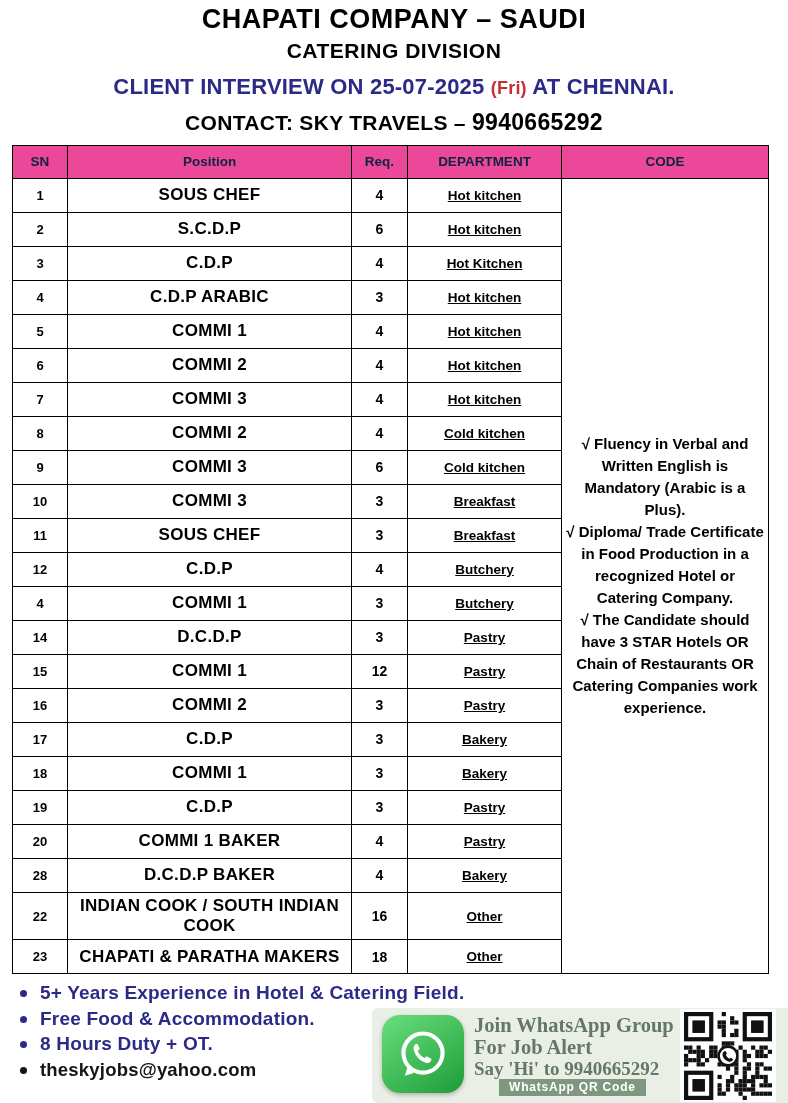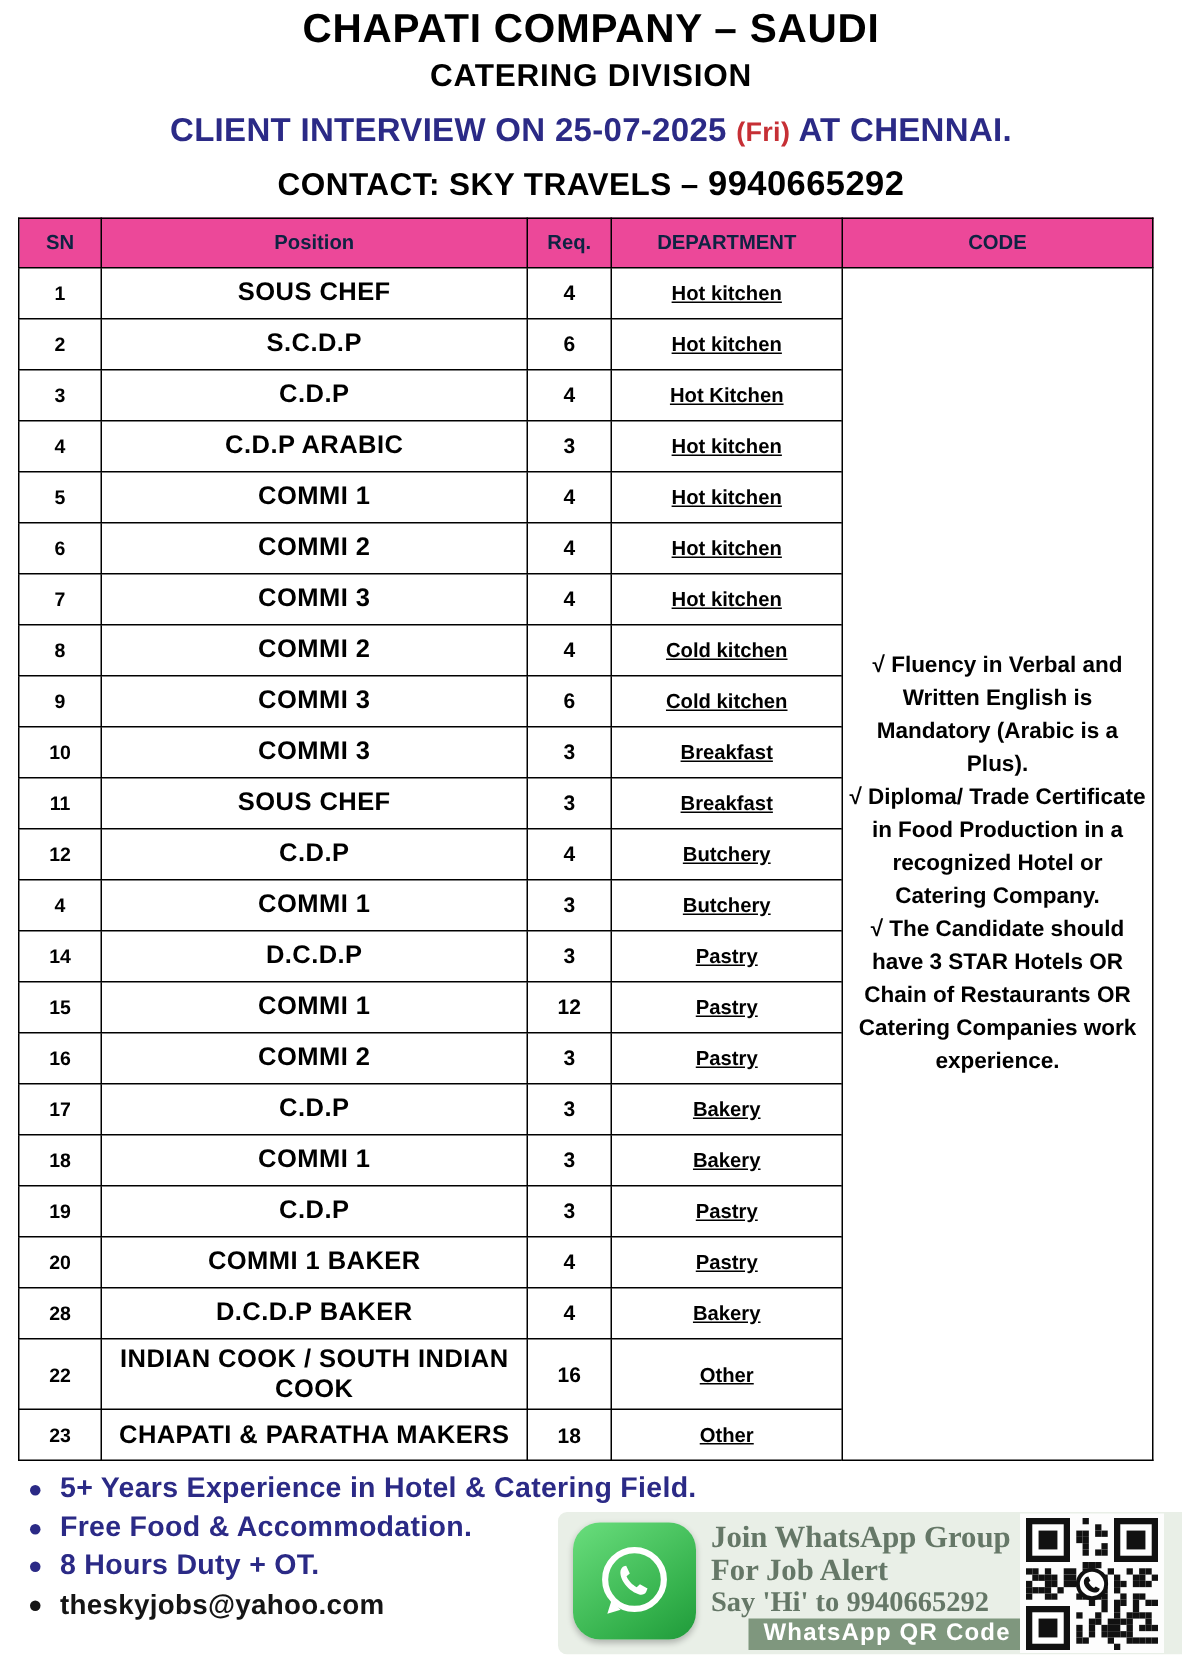--- a/index.html
+++ b/index.html
@@ -59,21 +59,21 @@
     border-radius:18px; background:linear-gradient(145deg,#6ade7d 0%,#34b14c 70%,#1f9a3a 100%);
     box-shadow:0 2px 4px rgba(0,0,0,.25);
     display:flex; align-items:center; justify-content:center; }
   .wa-text { position:absolute; left:102px; top:6px; width:200px;
     font-family:"Liberation Serif", serif; font-weight:700; color:#657767; }
   .wa-text .l1 { font-size:20.5px; line-height:22px; white-space:nowrap; }
   .wa-text .l2 { font-size:20.5px; line-height:22px; }
   .wa-text .l3 { font-size:19px;   line-height:22px; white-space:nowrap; }
   .wa-badge {
     position:absolute; left:127px; top:71px; background:#7f977e; color:#fff;
-    font-size:16px; font-weight:800; letter-spacing:.8px; padding:1px 10px 2px;
+    font-size:12px; font-weight:800; letter-spacing:.8px; padding:1px 10px 2px;
     white-space:nowrap;
   }
   .wa-qr { position:absolute; left:308px; top:1px; width:96px; height:93px;
     background:#fdfdfd; display:flex; align-items:center; justify-content:center; }
 </style>
 </head>
 <body>
 
 <div class="hdr">
   <div class="title">CHAPATI COMPANY – SAUDI</div>

